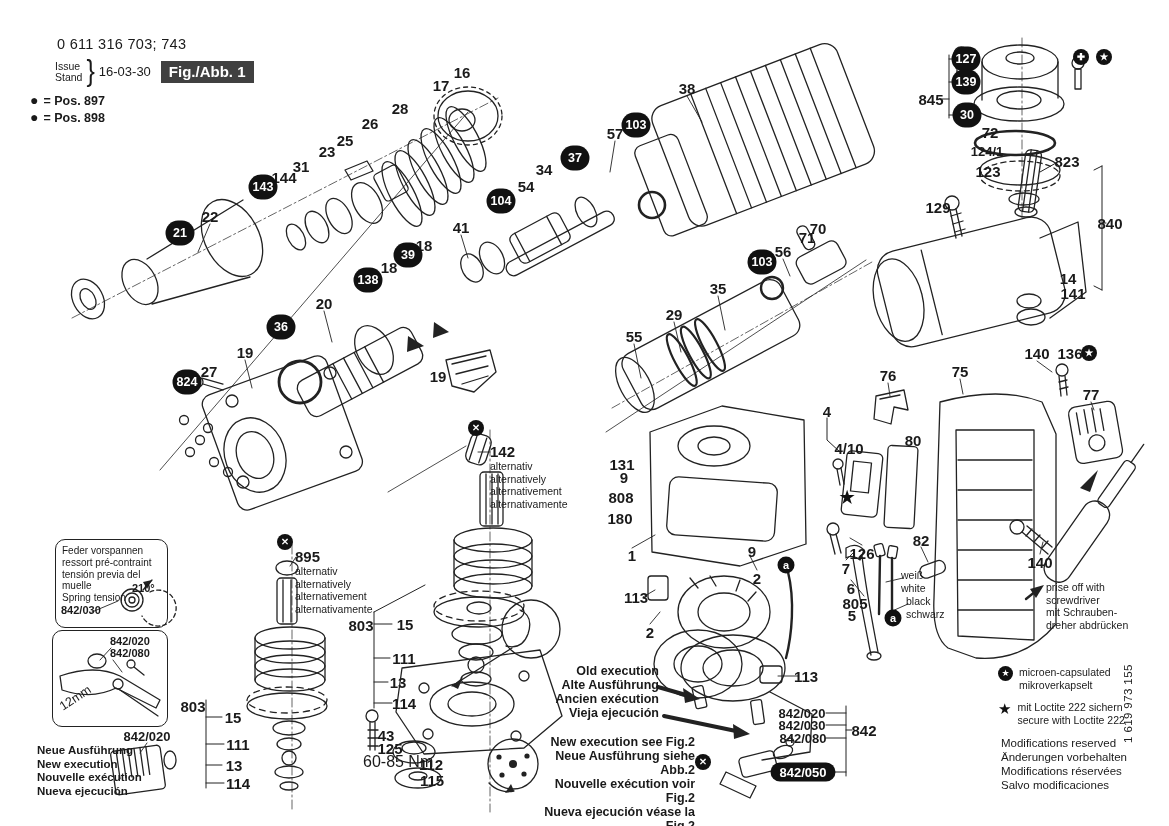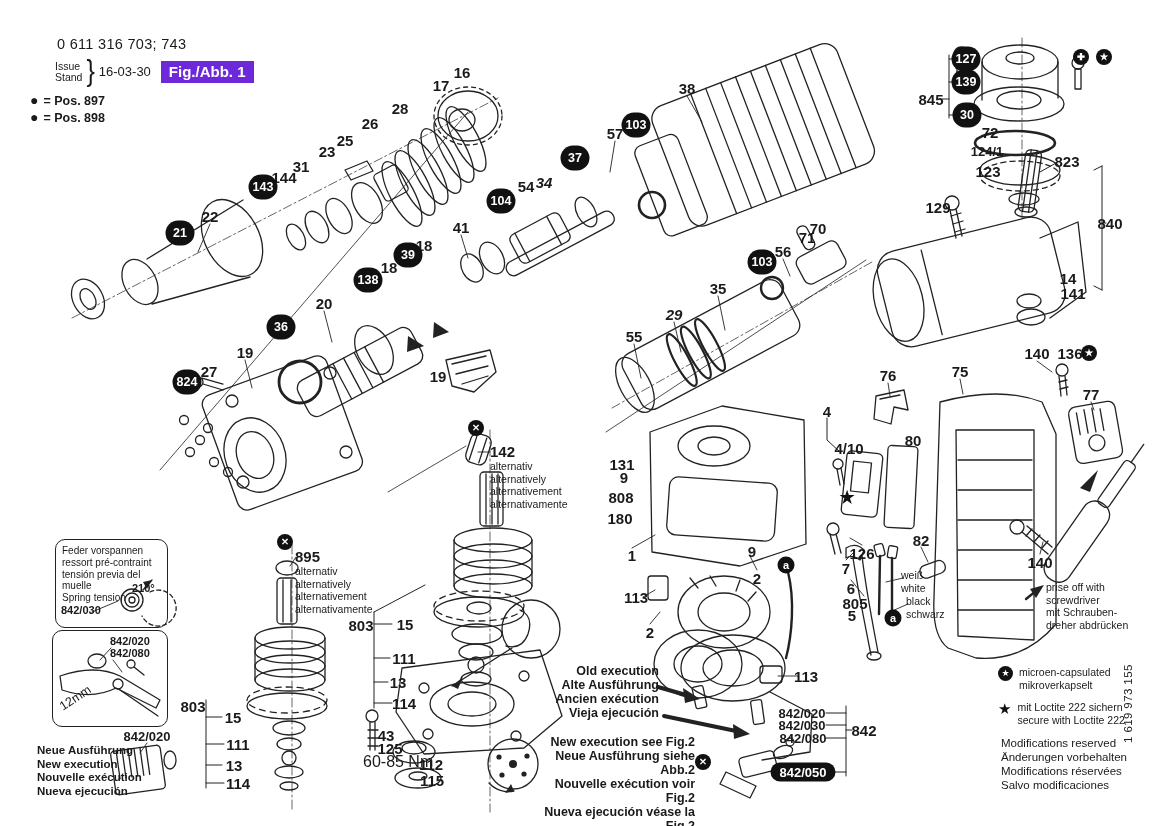--- a/index.html
+++ b/index.html
@@ -12,21 +12,21 @@
   .t11{font-size:11px;line-height:1.22;}
   .t115b{font-size:11.5px;line-height:1.18;font-weight:bold;}
   .t125b{font-size:12.5px;line-height:1.12;font-weight:bold;}
   .lines{white-space:pre-line;}
   .ralign{text-align:right;}
   .pn{font-size:14.5px;letter-spacing:.3px;}
   .issue-row{display:flex;align-items:center;gap:4px;}
   .is-col{font-size:10.5px;line-height:11px;}
   .brace{font-size:25px;font-weight:300;transform:scaleY(1.15);display:inline-block;}
   .date{font-size:13px;}
-  .fig-badge{background:#6d28d9;color:#fff;font-weight:bold;font-size:15px;padding:2px 8px 3px;margin-left:6px;}
+  .fig-badge{background:#404040;color:#fff;font-weight:bold;font-size:15px;padding:2px 8px 3px;margin-left:6px;}
   .pos-row{display:flex;align-items:flex-start;gap:5px;margin-bottom:3px;}
   .bullet{font-size:14px;line-height:13px;}
   .pos-label{font-weight:bold;font-size:12.5px;white-space:nowrap;}
   .pos-lines{font-size:11px;line-height:1.14;white-space:pre-line;}
   .sbox{border:1.7px solid #222;border-radius:10px;box-sizing:border-box;padding:5px 6px;}
   .co{position:absolute;transform:translate(-50%,-50%);font-weight:bold;font-size:15px;white-space:nowrap;}
   .co.circ{background:#111;color:#fff;border-radius:999px;font-size:12.5px;min-width:25px;height:25px;
            line-height:25px;text-align:center;padding:0 2px;}
   .co.letter{background:#111;color:#fff;border-radius:50%;width:17px;height:17px;line-height:17px;
              font-size:11px;text-align:center;}
@@ -563,30 +563,30 @@
       <span class="co plain" style="left: 301px; top: 166px;">31</span>
       <span class="co plain" style="left: 327px; top: 151px;">23</span>
       <span class="co plain" style="left: 345px; top: 140px;">25</span>
       <span class="co plain" style="left: 370px; top: 123px;">26</span>
       <span class="co plain" style="left: 400px; top: 108px;">28</span>
       <span class="co plain" style="left: 441px; top: 85px;">17</span>
       <span class="co plain" style="left: 462px; top: 72px;">16</span>
       <span class="co plain" style="left: 687px; top: 88px;">38</span>
       <span class="co plain" style="left: 615px; top: 133px;">57</span>
       <span class="co plain" style="left: 526px; top: 186px;">54</span>
-      <span class="co plain" style="left: 544px; top: 182px; font-style: italic;">34</span>
+      <span class="co plain" style="left: 544px; top: 169px;">34</span>
       <span class="co plain" style="left: 461px; top: 227px;">41</span>
       <span class="co plain" style="left: 424px; top: 245px;">18</span>
       <span class="co plain" style="left: 389px; top: 267px;">18</span>
       <span class="co plain" style="left: 324px; top: 303px;">20</span>
       <span class="co plain" style="left: 245px; top: 352px;">19</span>
       <span class="co plain" style="left: 209px; top: 371px;">27</span>
       <span class="co plain" style="left: 438px; top: 376px;">19</span>
       <span class="co plain" style="left: 634px; top: 336px;">55</span>
-      <span class="co plain" style="left: 674px; top: 314px; font-style: italic;">29</span>
+      <span class="co plain" style="left: 674px; top: 314px;">29</span>
       <span class="co plain" style="left: 718px; top: 288px;">35</span>
       <span class="co plain" style="left: 783px; top: 251px;">56</span>
       <span class="co plain" style="left: 807px; top: 237px;">71</span>
       <span class="co plain" style="left: 818px; top: 228px;">70</span>
       <span class="co plain" style="left: 931px; top: 99px;">845</span>
       <span class="co plain" style="left: 990px; top: 132px;">72</span>
       <span class="co plain" style="left: 987px; top: 151px; font-size: 13px;">124/1</span>
       <span class="co plain" style="left: 988px; top: 171px;">123</span>
       <span class="co plain" style="left: 1067px; top: 161px;">823</span>
       <span class="co plain" style="left: 1110px; top: 223px;">840</span>

